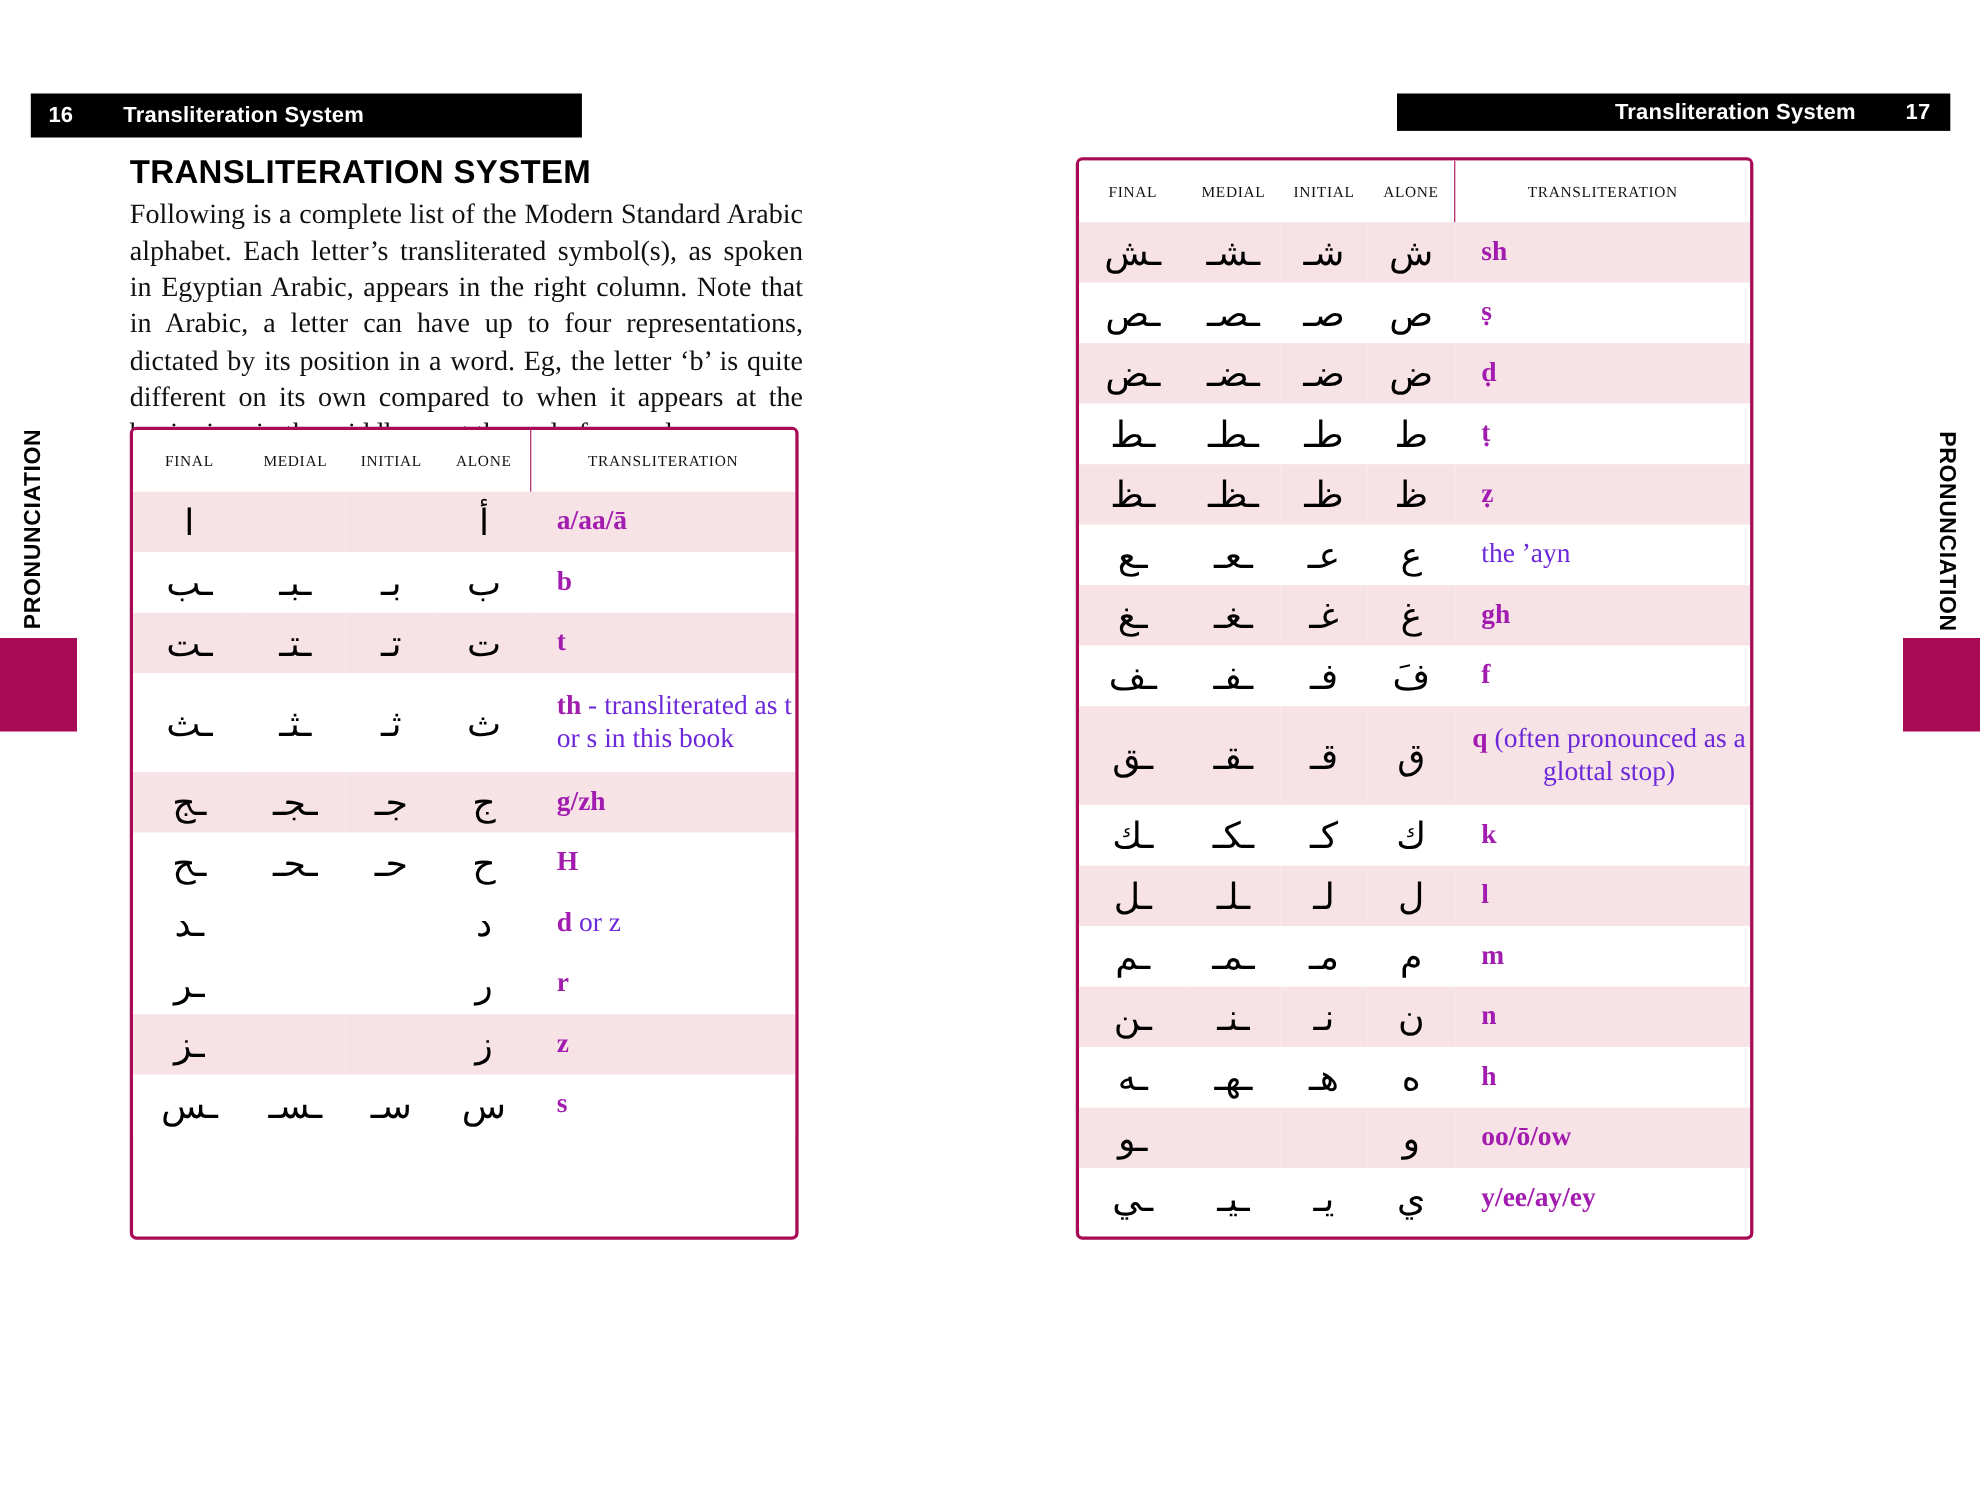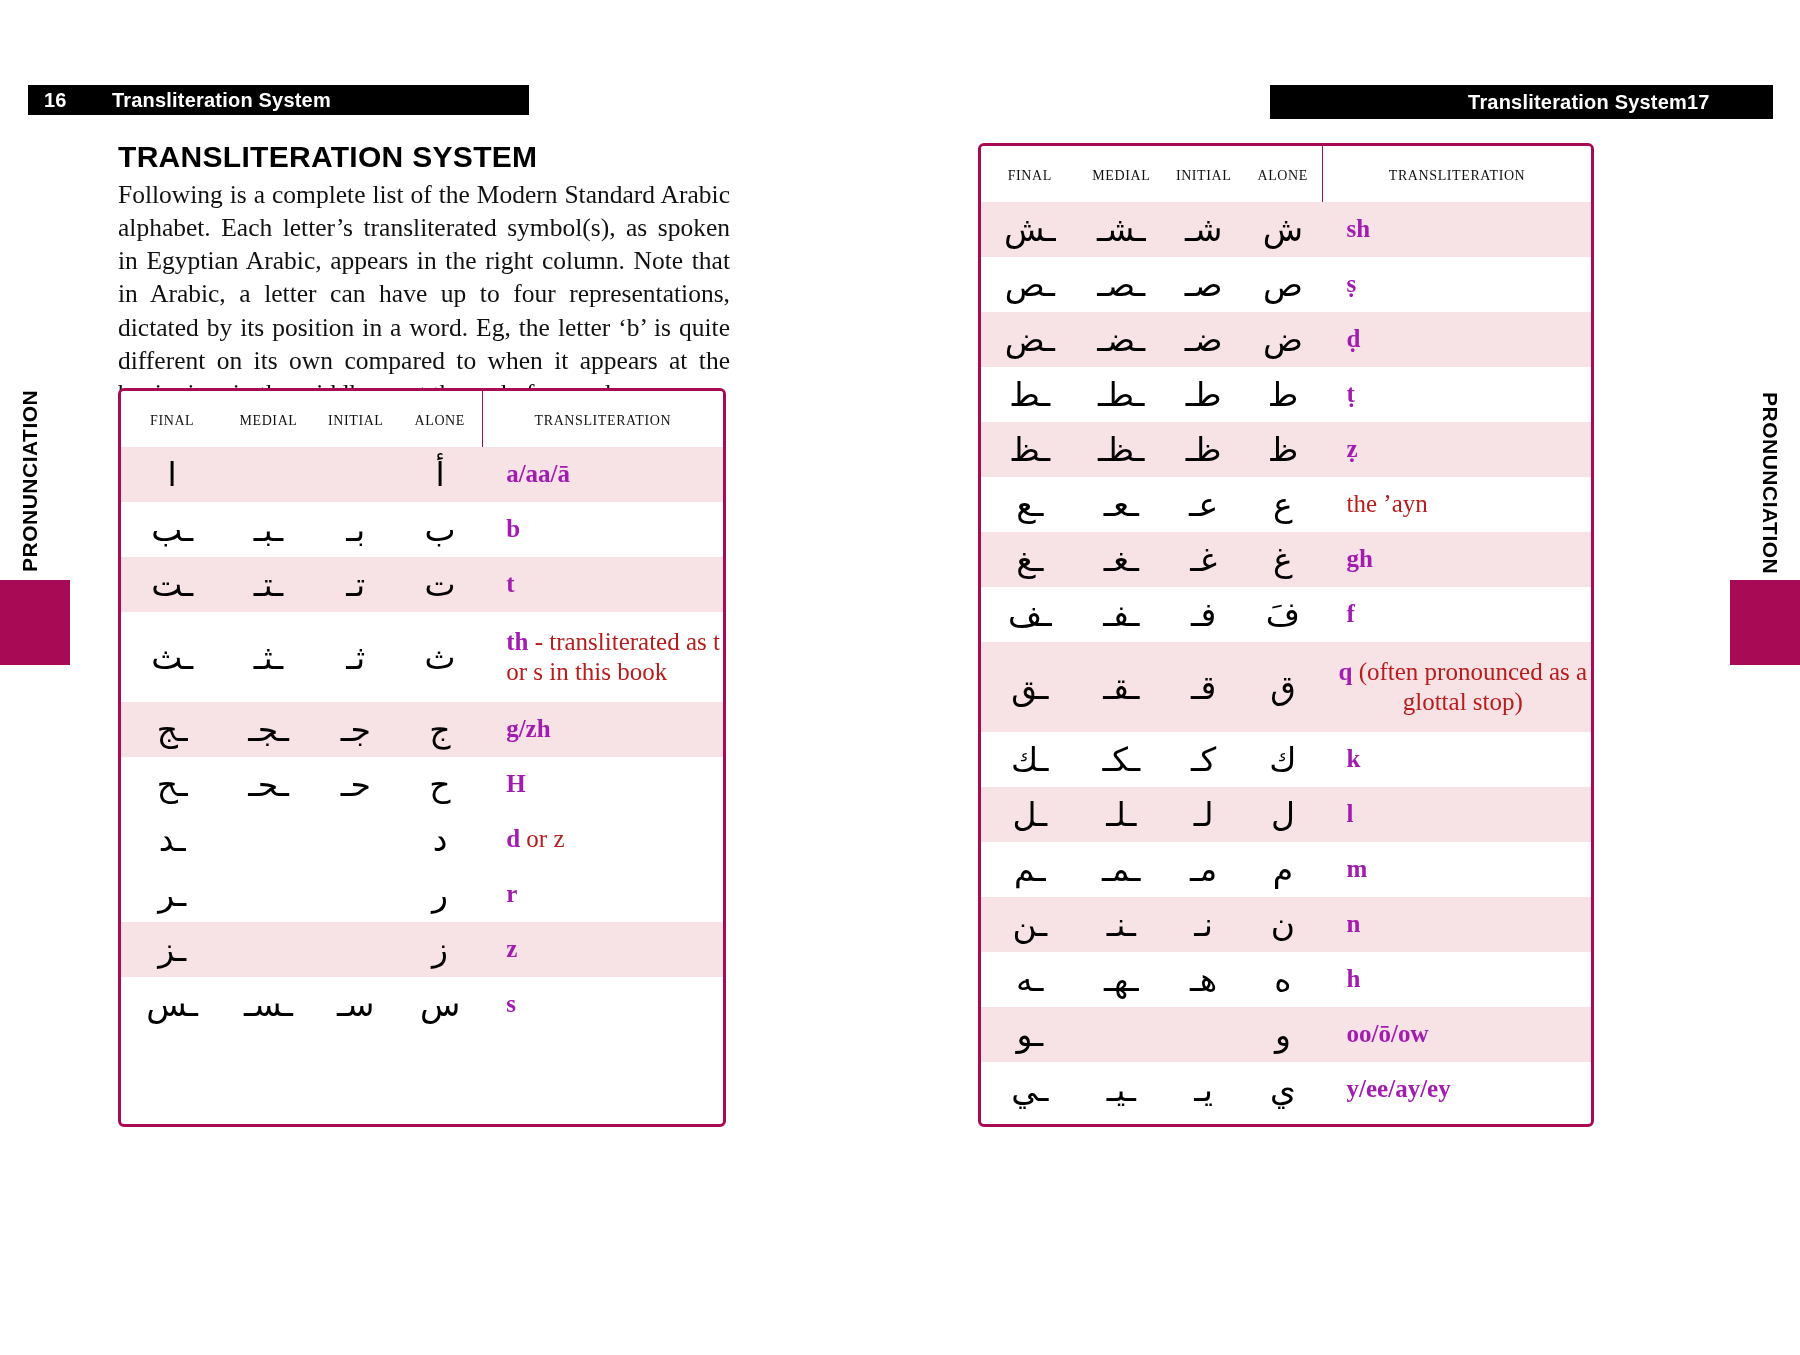--- a/index.html
+++ b/index.html
@@ -20,32 +20,32 @@
     position: absolute;
     background: #000000;
     color: #ffffff;
     font-family: "Liberation Sans", sans-serif;
     font-weight: bold;
     display: flex;
     align-items: center;
     letter-spacing: .2px;
   }
   .hdr-left {
-    left: 28px; top: 85px; width: 485px; height: 30px;
+    left: 28px; top: 85px; width: 485px; height: 40px;
     padding-left: 16px;
     font-size: 20px;
   }
   .hdr-left .pgnum { width: 68px; }
   .hdr-right {
     left: 1270px; top: 85px; width: 485px; height: 34px;
     justify-content: flex-end;
     padding-right: 18px;
     font-size: 20px;
   }
-  .hdr-right .pgnum { width: 68px; }
+  .hdr-right .pgnum { width: 68px; text-align: right; }
 
   
   .side-tab-label {
     position: absolute;
     font-family: "Liberation Sans", sans-serif;
     font-weight: bold;
     font-size: 21px;
     letter-spacing: .5px;
     color: #000;
     white-space: nowrap;
@@ -137,21 +137,21 @@
     padding-left: 24px !important;
     vertical-align: middle;
     font-size: 25px;
     line-height: 1.22;
     color: #111;
   }
   .tr .k {
     color: #a21caf;
     font-weight: bold;
   }
-  .tr .plain { color: #b91c1c; }
+  .tr .plain { color: #6d28d9; }
   tr.shade td { background: #f7e2e6; }
   tr.plainrow td { background: #ffffff; }
   tr.r-tall td { height: 90px; }
   tr.r-norm td { height: 55px; }
   .tr.center { text-align: center; padding-left: 12px !important; }
 </style>
 </head>
 <body>
 
 <div class="hdr-bar hdr-left">

